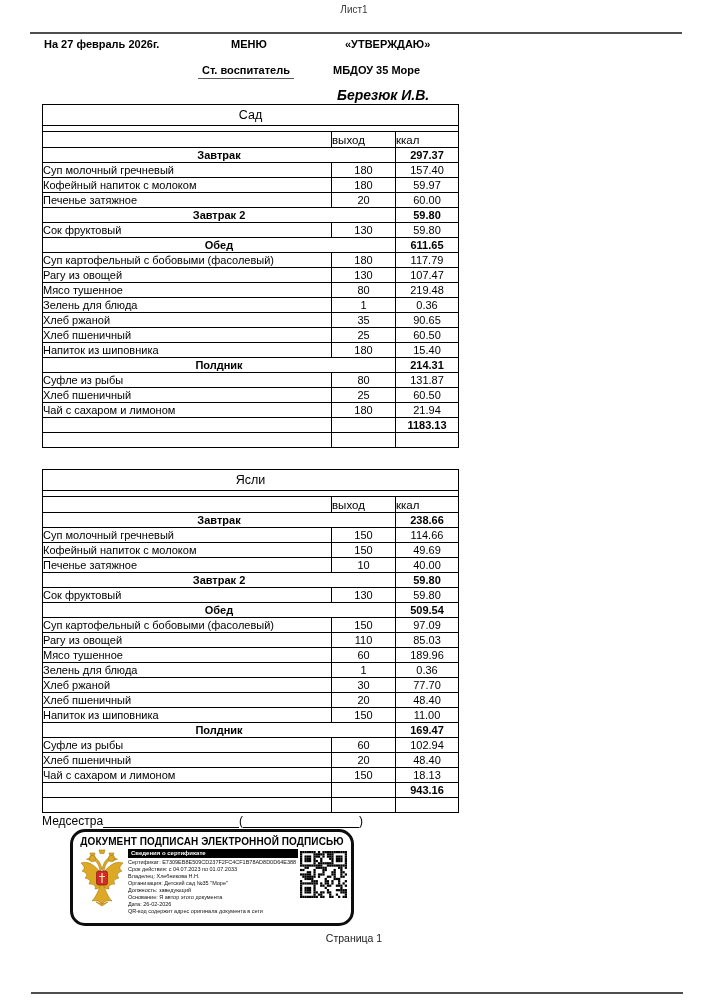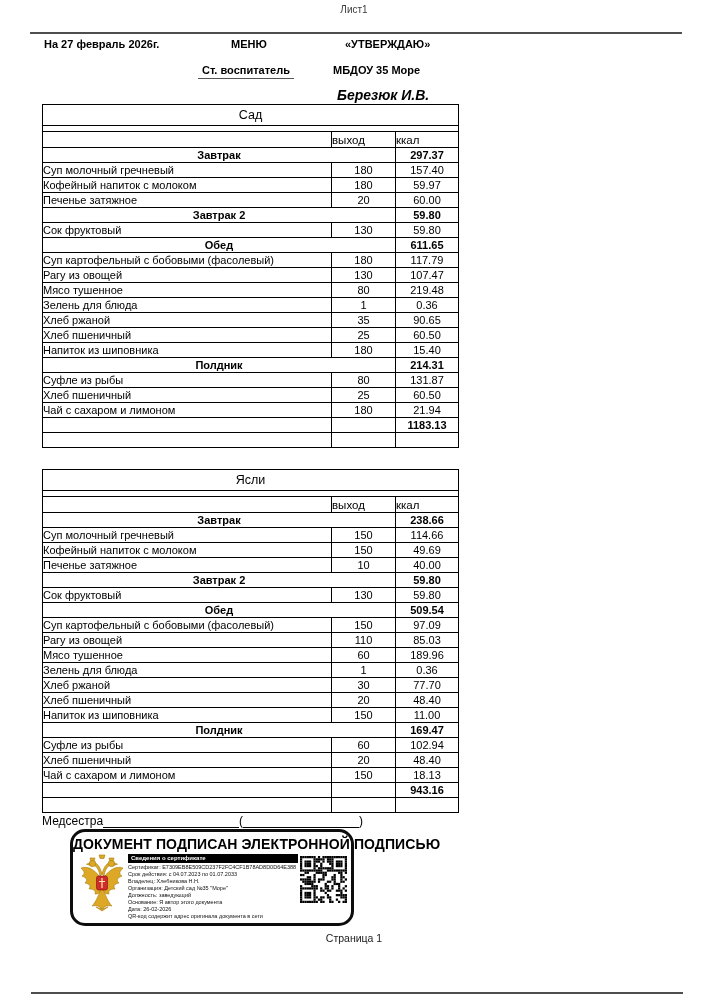--- a/index.html
+++ b/index.html
@@ -31,21 +31,21 @@
   td.b,.r-sec td{font-weight:bold;}
   .r-sec td{text-align:center;}
   .nurse{position:absolute;left:42px;top:812px;width:336px;display:flex;
         align-items:flex-end;font-size:12px;height:16px;}
   .uline{border-bottom:1.2px solid #000;height:14px;display:inline-block;}
   .u1{width:136px;}
   .u2{width:116px;}
   .paren{font-size:12px;}
   .stamp{position:absolute;left:70px;top:829px;width:284px;height:97px;background:#fff;
         border:3px solid #0d0d0d;border-radius:15px;box-sizing:border-box;z-index:5;}
-  .stamp-title{text-align:center;font-weight:bold;font-size:14px;margin-top:4px;
+  .stamp-title{text-align:center;font-weight:bold;font-size:10px;margin-top:4px;
         letter-spacing:.1px;white-space:nowrap;}
   .stamp-body{display:flex;padding:2px 5px 0 6px;}
   .eagle{width:46px;height:58px;flex:0 0 46px;}
   .cert{width:170px;margin-left:3px;flex:0 0 170px;}
   .cert-head{background:#000;color:#fff;font-weight:bold;font-size:6px;
         padding:1px 3px 1.5px 3px;margin-bottom:1.5px;}
   .cert-lines{font-size:5.5px;line-height:7px;color:#111;white-space:nowrap;}
   .qr{width:48px;height:48px;margin-top:2px;margin-left:2px;display:block;}
   .page-label{position:absolute;top:932px;left:0;width:100%;text-align:center;
         font-size:10.5px;color:#222;}

